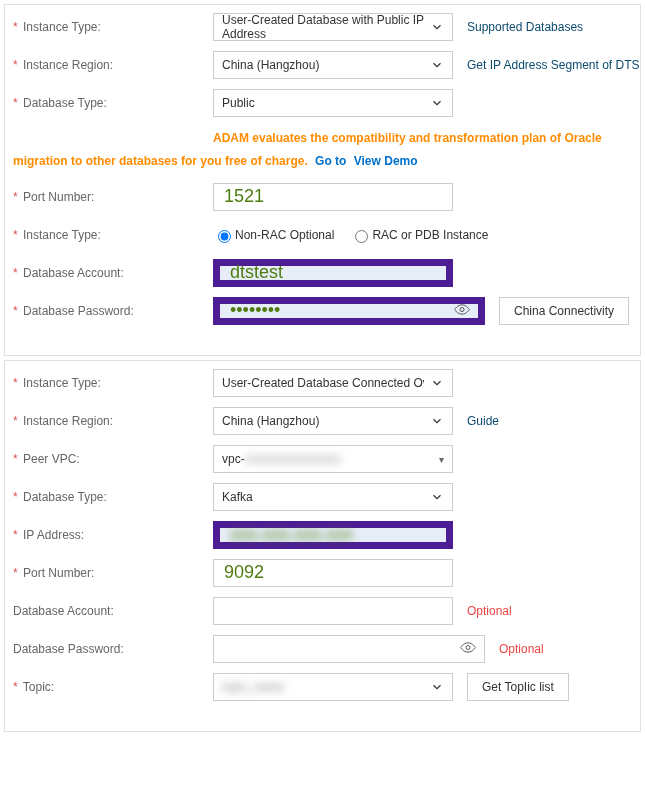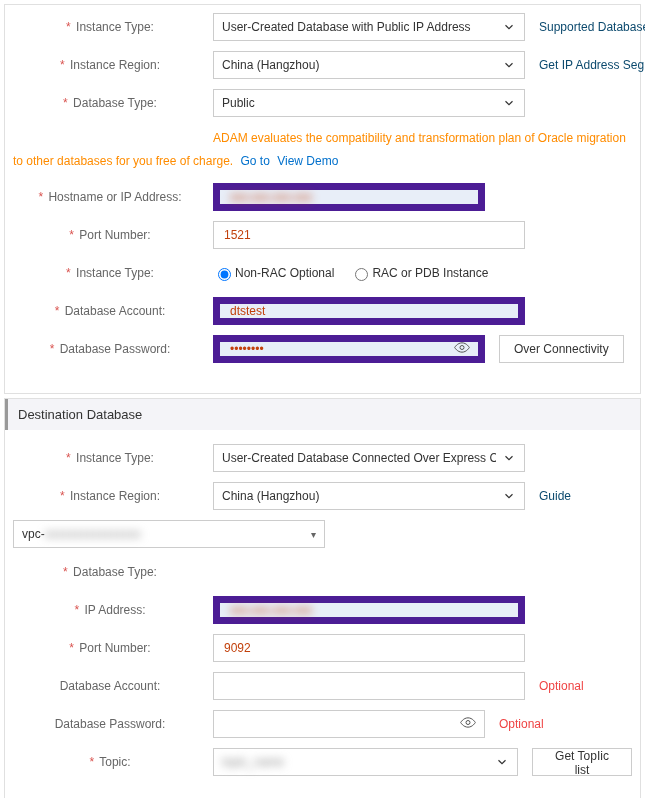--- a/index.html
+++ b/index.html
@@ -24,33 +24,33 @@
     margin: -8px -8px 14px -8px;
   }
   .row {
     display: flex;
     align-items: center;
     margin-bottom: 10px;
     min-height: 28px;
   }
   .label {
     width: 200px;
-    text-align: center;
+    text-align: left;
     padding-right: 6px;
     color: #666;
     flex-shrink: 0;
   }
   .label .req { color: #d9534f; margin-right: 2px; }
   .control {
     flex: 1;
     display: flex;
     align-items: center;
   }
   .select, .input {
-    width: 312px;
+    width: 240px;
     height: 28px;
     border: 1px solid #ccc;
     background: #fff;
     padding: 0 28px 0 8px;
     font-size: 12px;
     color: #333;
     position: relative;
     display: flex;
     align-items: center;
   }
@@ -60,23 +60,23 @@
     right: 8px;
     top: 50%;
     transform: translateY(-50%);
   }
   .chev svg { display:block; }
   .drop { font-size:10px; color:#666; }
   .input input {
     border: none;
     outline: none;
     width: 100%;
-    font-size: 12px;
+    font-size: 18px;
     background: transparent;
-    color: #c2410c;
+    color: #4d7c0f;
   }
   .input {
     padding: 0 8px;
   }
   .green-border { border: 7px solid #4c1d95; }
   .blue-bg { background: #e8eef8; }
   .eye {
     position: absolute;
     right: 8px;
     top: 50%;
@@ -108,20 +108,21 @@
   .radio-group input { margin-right: 4px; }
   .optional { color: #ef4444; margin-left: 14px; }
   .adam-row {
     display: block;
     margin-bottom: 10px;
   }
   .adam-wrap {
     color: #ff8c00;
     line-height: 1.9;
     padding-left: 0;
+    font-weight: bold;
   }
   .adam-links { color:#0070cc; cursor:pointer; margin-left:4px;}
   .blur {
     filter: blur(4px);
     color: #888;
   }
   .posrel { position: relative; width:272px; }
 </style>
 </head>
 <body>
@@ -173,28 +174,20 @@
   </div>
 
   <div class="adam-row">
     <div class="adam-wrap">
       <span style="margin-left:200px">ADAM evaluates the compatibility and transformation plan of Oracle migration to other databases for you free of charge.</span>
       <span class="adam-links">Go to</span>
       <span class="adam-links">View Demo</span>
     </div>
   </div>
 
-  <div class="row">
-    <div class="label"><span class="req">*</span> <span>Hostname or IP Address:</span></div>
-    <div class="control">
-      <div class="input green-border blue-bg posrel">
-        <input type="text" class="blur" value="xxx.xxx.xxx.xxx" style="">
-      </div>
-    </div>
-  </div>
 
   <div class="row">
     <div class="label"><span class="req">*</span> <span>Port Number:</span></div>
     <div class="control">
       <div class="input">
         <input type="text" value="1521" style="">
       </div>
     </div>
   </div>
 
@@ -225,28 +218,27 @@
   <div class="row">
     <div class="label"><span class="req">*</span> <span>Database Password:</span></div>
     <div class="control">
       <div class="input green-border blue-bg posrel">
         <input type="text" value="••••••••" style="">
         <span class="eye"><svg width="16" height="16" viewBox="0 0 24 24">
               <path d="M1 12s4-7 11-7 11 7 11 7-4 7-11 7S1 12 1 12z" fill="none" stroke="#555" stroke-width="1.5"></path>
               <circle cx="12" cy="12" r="3" fill="none" stroke="#555" stroke-width="1.5"></circle>
             </svg></span>
       </div>
-      <button class="btn">Over Connectivity</button>
+      <button class="btn">China Connectivity</button>
     </div>
   </div>
 
 </div>
 
 <div class="panel">
-  <div class="section-header">Destination Database</div>
 
   <div class="row">
     <div class="label"><span class="req">*</span> <span>Instance Type:</span></div>
     <div class="control">
       <div class="select">
         <span style="overflow:hidden;white-space:nowrap;text-overflow:clip;">User-Created Database Connected Over Express Connect, VPN Ga</span>
         <span class="chev">
             <svg width="14" height="14" viewBox="0 0 24 24">
               <path d="M6 9l6 6 6-6" fill="none" stroke="#333" stroke-width="2"></path>
             </svg>
@@ -264,30 +256,41 @@
             <svg width="14" height="14" viewBox="0 0 24 24">
               <path d="M6 9l6 6 6-6" fill="none" stroke="#333" stroke-width="2"></path>
             </svg>
           </span>
       </div>
       <span class="link">Guide</span>
     </div>
   </div>
 
   <div class="row">
+    <div class="label"><span class="req">*</span> <span>Peer VPC:</span></div>
     <div class="control">
       <div class="select">
         <span><span>vpc-</span><span class="blur">xxxxxxxxxxxxxxxx</span></span>
         <span class="drop">▾</span>
       </div>
     </div>
   </div>
 
   <div class="row">
     <div class="label"><span class="req">*</span> <span>Database Type:</span></div>
+    <div class="control">
+      <div class="select">
+        <span>Kafka</span>
+        <span class="chev">
+            <svg width="14" height="14" viewBox="0 0 24 24">
+              <path d="M6 9l6 6 6-6" fill="none" stroke="#333" stroke-width="2"></path>
+            </svg>
+          </span>
+      </div>
+    </div>
   </div>
 
   <div class="row">
     <div class="label"><span class="req">*</span> <span>IP Address:</span></div>
     <div class="control">
       <div class="input green-border blue-bg">
         <input type="text" class="blur" value="xxx.xxx.xxx.xxx" style="">
       </div>
     </div>
   </div>

